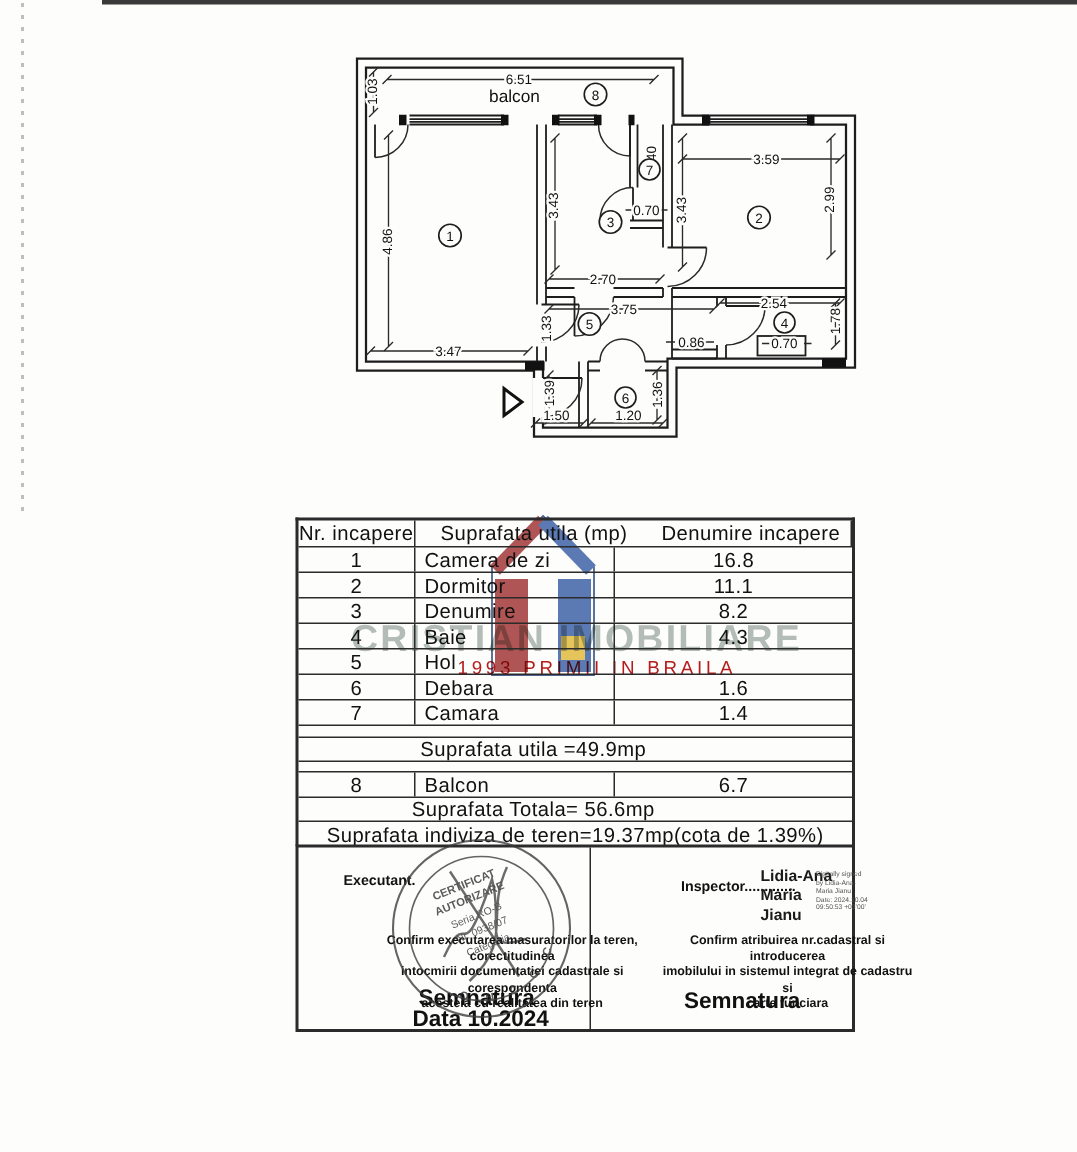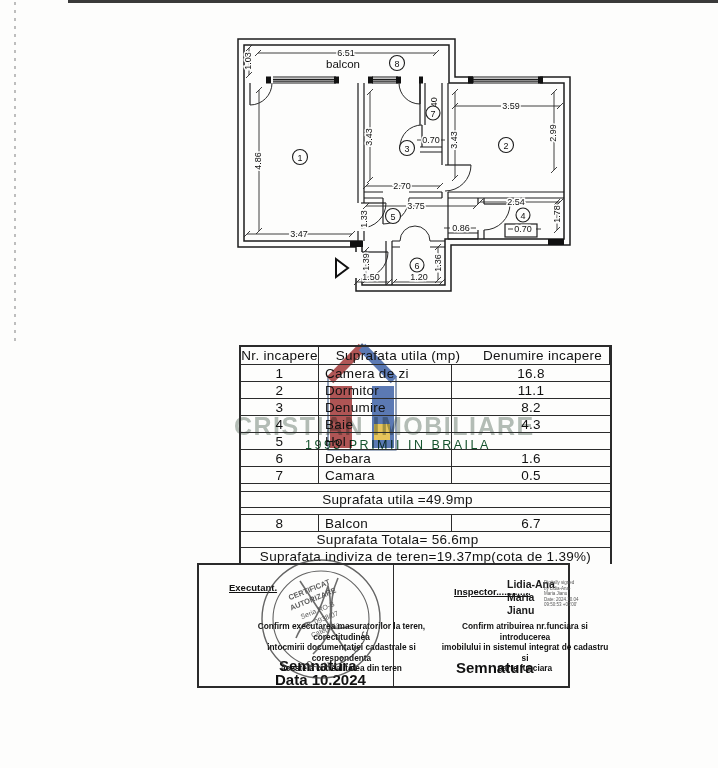--- a/index.html
+++ b/index.html
@@ -21,38 +21,38 @@
        paint-order:stroke;stroke:#fdfdfc;stroke-width:3px;}
   .plantxt{font:11.5px "Liberation Sans",sans-serif;fill:#111;text-anchor:middle;}
   .rc{fill:#fdfdfc;stroke:#1d1d1d;stroke-width:1.1;}
   .rctxt{font:9px "Liberation Sans",sans-serif;fill:#111;text-anchor:middle;}
   .tri{fill:#fff;stroke:#111;stroke-width:2;}
   
   .wm-logo{position:absolute;left:326px;top:342px;mix-blend-mode:multiply;opacity:.85;}
   .wm-brand{position:absolute;left:234px;top:412px;width:340px;font-size:25px;font-weight:bold;
        letter-spacing:1.5px;color:#b5beb7;mix-blend-mode:multiply;white-space:nowrap;}
   .wm-tag{position:absolute;left:305px;top:438px;font-size:12.5px;letter-spacing:2.5px;
-       color:#14532d;mix-blend-mode:multiply;white-space:nowrap;}
+       color:#b91c1c;mix-blend-mode:multiply;white-space:nowrap;}
   
   .tbl{position:absolute;left:197px;top:345px;width:369px;border:2px solid #2b2b2b;border-bottom:none;
-       font-size:13.5px;letter-spacing:.3px;margin-left:42px;}
+       font-size:13.5px;letter-spacing:.3px;}
   .tr{display:flex;border-top:1.5px solid #2b2b2b;box-sizing:border-box;align-items:center;}
   .tr:first-child{border-top:none;}
   .c{box-sizing:border-box;height:100%;display:flex;align-items:center;}
   .c1{width:78px;border-right:1.5px solid #2b2b2b;justify-content:center;}
   .c2{width:133px;border-right:1.5px solid #2b2b2b;padding-left:6px;}
   .c3{flex:1;justify-content:center;}
   .full{width:100%;text-align:center;}
   .sub{padding-right:56px;box-sizing:border-box;}
   
   .boxes{position:absolute;left:197px;top:563px;width:369px;height:121px;display:flex;
        border:2px solid #2b2b2b;box-sizing:content-box;}
   .boxL{width:195px;border-right:1.5px solid #2b2b2b;position:relative;box-sizing:border-box;}
   .boxR{flex:1;position:relative;}
-  .lbl{position:absolute;font-size:9.5px;font-weight:bold;text-decoration:underline;}
+  .lbl{position:absolute;font-size:9.5px;font-weight:bold;}
   .stmt{position:absolute;font-size:8.3px;font-weight:bold;text-align:center;line-height:10.5px;padding-left:45px;}
   .sig{position:absolute;font-size:15px;font-weight:bold;}
   .name-block{position:absolute;left:113px;top:13px;font-size:10.5px;font-weight:bold;
        line-height:13px;color:#1a1a1a;}
   .digi{position:absolute;left:150px;top:15px;font-size:4.5px;line-height:5.5px;color:#555;
        width:50px;}
   .stamp{position:absolute;left:258px;top:556px;opacity:.78;}
   .stamp text{fill:#2e2e2e;}
 </style>
 </head>
@@ -270,21 +270,21 @@
     <div class="c c2">Hol</div>
   </div>
   <div class="tr" style="height:17px">
     <div class="c c1">6</div>
     <div class="c c2">Debara</div>
     <div class="c c3">1.6</div>
   </div>
   <div class="tr" style="height:17px">
     <div class="c c1">7</div>
     <div class="c c2">Camara</div>
-    <div class="c c3">0.5</div>
+    <div class="c c3">1.4</div>
   </div>
   <div class="tr" style="height:8px">
       <div class="full"></div>
     </div>
   <div class="tr" style="height:16px">
     <div class="full sub">Suprafata utila =49.9mp</div>
   </div>
   <div class="tr" style="height:7px">
       <div class="full"></div>
     </div>
@@ -320,21 +320,21 @@
       <span>Jianu</span>
     </div>
     <div class="digi">
       <span>Digitally signed</span><br>
       <span>by Lidia-Ana-</span><br>
       <span>Maria Jianu</span><br>
       <span>Date: 2024.10.04</span><br>
       <span>09:50:53 +03'00'</span>
     </div>
     <div class="stmt" style="left:2px;top:56px;width:168px">
-      <span>Confirm atribuirea nr.funciara si introducerea</span><br>
+      <span>Confirm atribuirea nr.cadastral si introducerea</span><br>
       <span>imobilului in sistemul integrat de cadastru si</span><br>
       <span>carte funciara</span>
     </div>
     <div class="sig" style="left:62px;top:94px">Semnatura</div>
   </div>
 </div>
 
 <svg class="stamp" width="126" height="126" viewBox="0 0 126 126">
   <circle cx="63" cy="63" r="59" fill="none" stroke="#3a3a3a" stroke-width="1.4"></circle>
   <circle cx="63" cy="63" r="48" fill="none" stroke="#3a3a3a" stroke-width="1.1"></circle>

